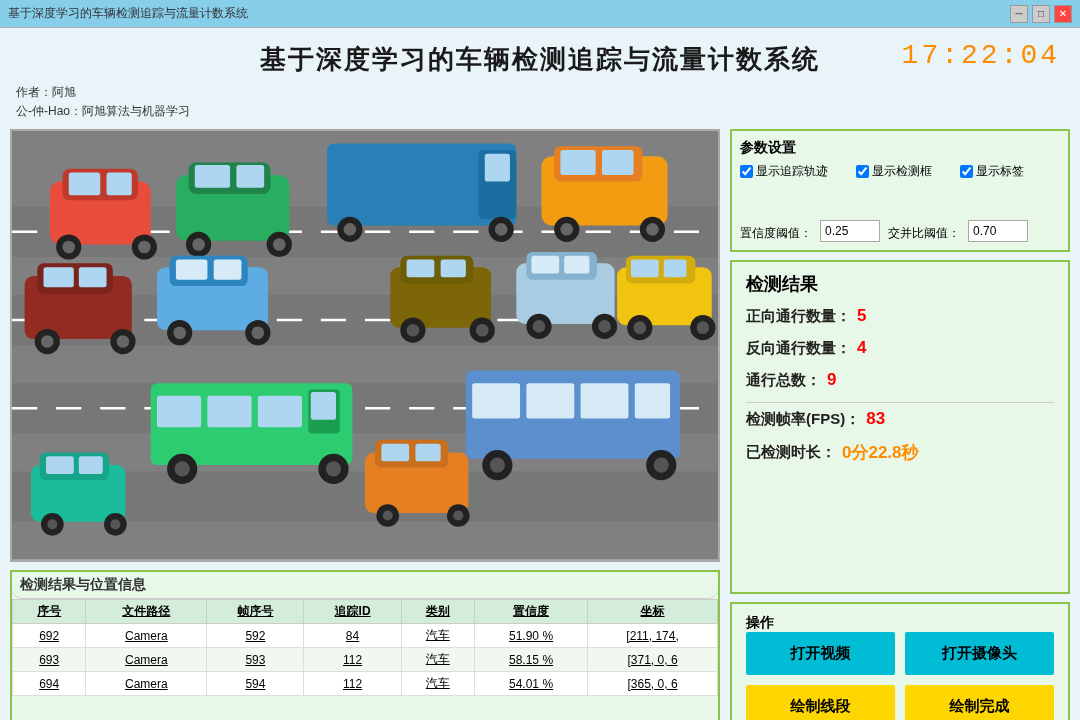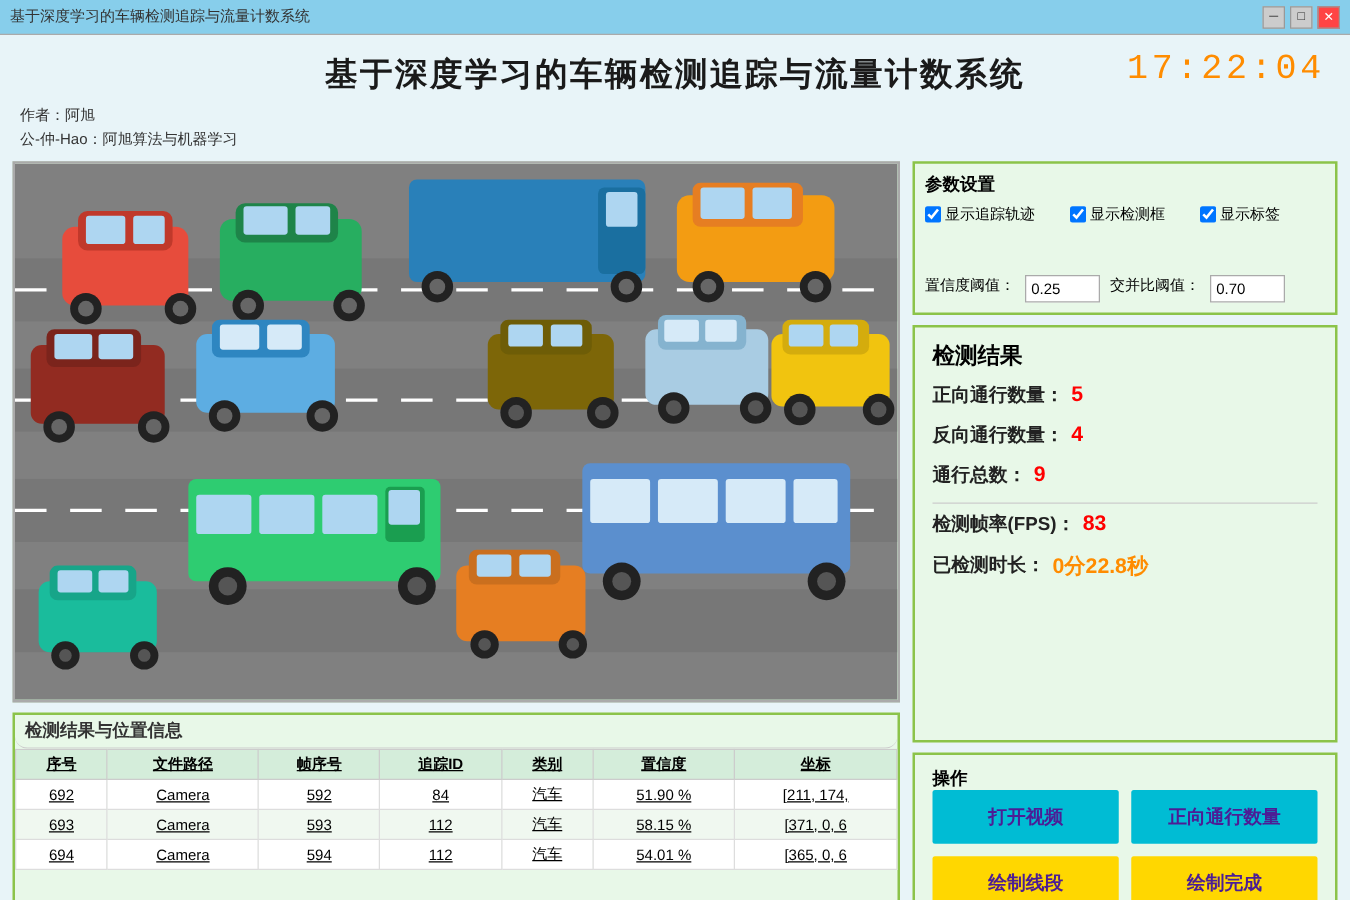--- a/index.html
+++ b/index.html
@@ -168,21 +168,21 @@
       align-items: center;
       gap: 3px;
       font-size: 12px;
     }
     .checkbox-item input[type="checkbox"] {
       width: 13px;
       height: 13px;
     }
     .threshold-row {
       display: flex;
-      align-items: flex-start;
+      align-items: flex-end;
       gap: 8px;
       font-size: 12px;
       margin-top: 40px;
     }
     .threshold-row label { white-space: nowrap; }
     .threshold-input {
       width: 60px;
       height: 22px;
       border: 1px solid #aaa;
       background: white;
@@ -225,21 +225,21 @@
       grid-template-columns: 1fr 1fr;
       gap: 10px;
     }
     .op-btn {
       padding: 12px 8px;
       font-size: 15px;
       font-weight: bold;
       border: none;
       cursor: pointer;
       border-radius: 2px;
-      color: #4c1d95;
+      color: #000000;
     }
     .op-btn.blue { background: #00bcd4; }
     .op-btn.yellow { background: #ffd700; }
   </style>
 </head>
 <body>
 
 <div class="title-bar">
   <span class="title-bar-text">基于深度学习的车辆检测追踪与流量计数系统</span>
   <div class="title-bar-controls">
@@ -503,21 +503,21 @@
         <div class="result-row">
           <span class="result-label">已检测时长：</span>
           <span class="result-value-orange">0分22.8秒</span>
         </div>
       </div>
 
       <div class="operations-section">
         <div class="operations-title">操作</div>
         <div class="ops-grid">
           <button class="op-btn blue">打开视频</button>
-          <button class="op-btn blue">正向通行数量</button>
+          <button class="op-btn blue">打开摄像头</button>
           <button class="op-btn yellow">绘制线段</button>
           <button class="op-btn yellow">绘制完成</button>
         </div>
       </div>
 
     </div>
   </div>
 </div>
 
 </body></html>

